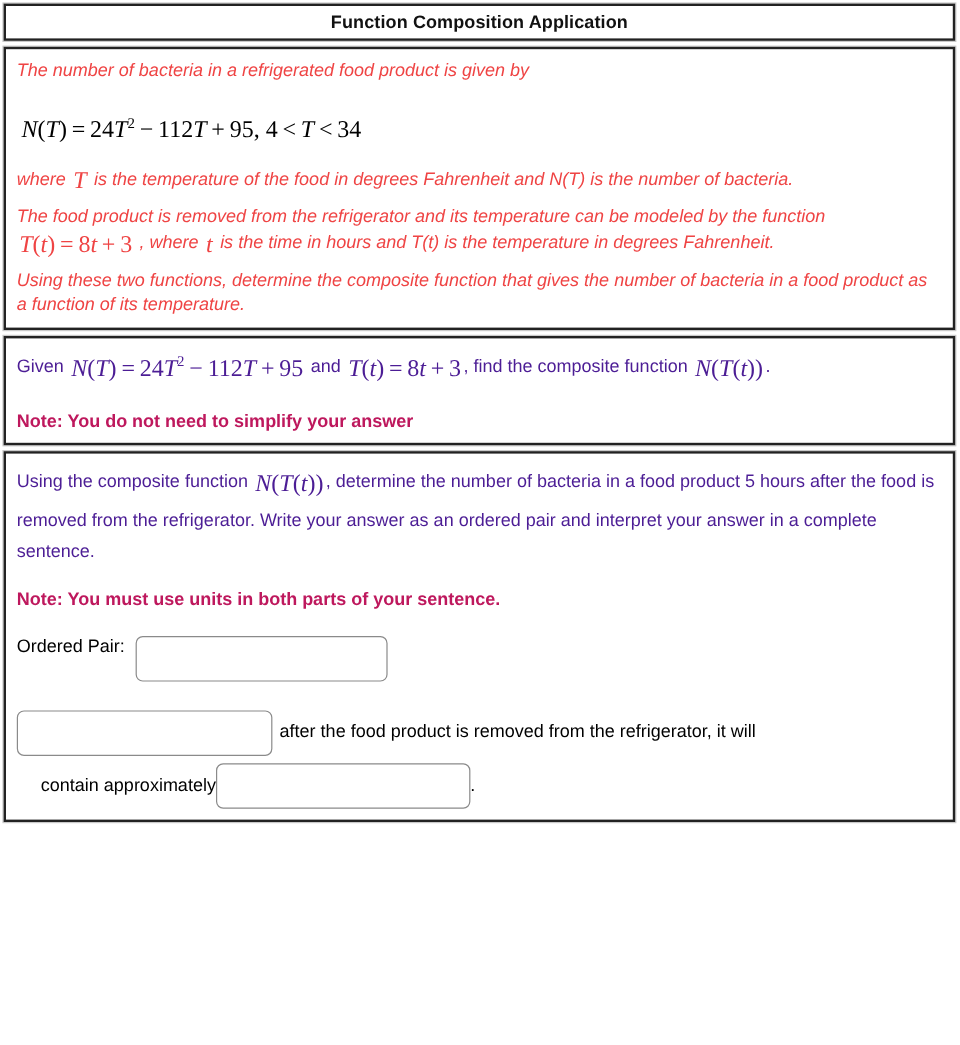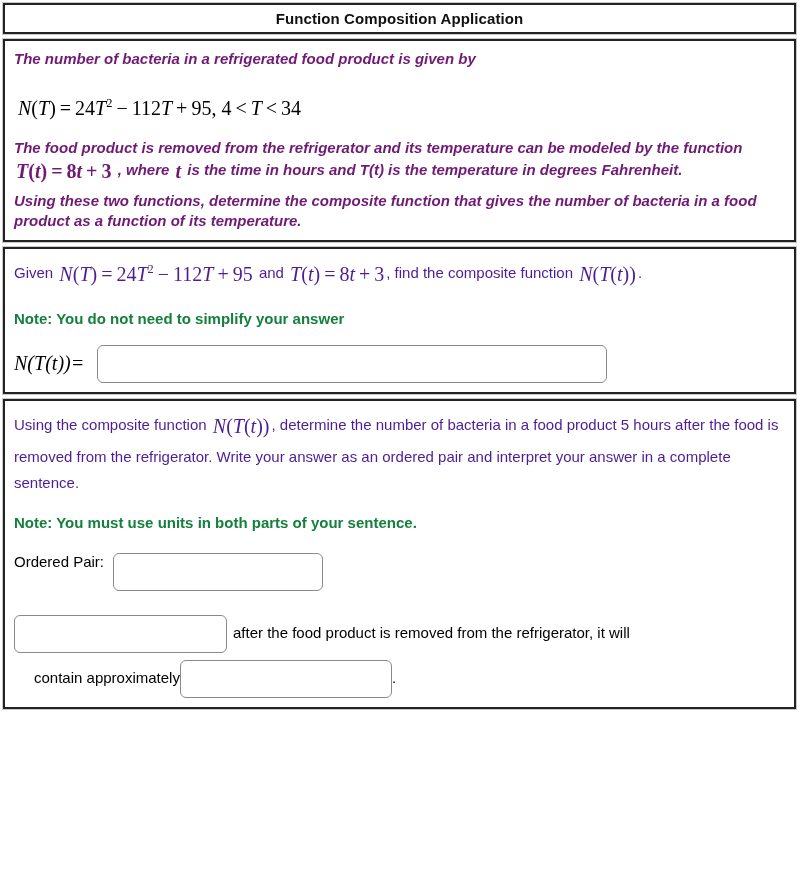--- a/index.html
+++ b/index.html
@@ -48,25 +48,25 @@
   }
 
   
   .body-panel {
     padding: 8px 9px 9px 9px;
   }
 
   
   .stmt {
     font-style: italic;
-    font-weight: bold;
+    font-weight: normal;
     font-size: 15px;
     line-height: 1.32;
     margin: 0 0 7px 0;
-    color: #701a75;
+    color: #ef4444;
   }
   .stmt.tight { margin-bottom: 0; }
 
   
   .math {
     font-family: "Liberation Serif", "DejaVu Serif", serif;
     font-style: italic;
     font-size: 20px;
     white-space: nowrap;
   }
@@ -99,21 +99,21 @@
     font-size: 15px;
     line-height: 1.5;
     margin: 0 0 4px 0;
     color: #4c1d95;
   }
   .ptext.loose { line-height: 1.75; }
   .note {
     font-size: 15px;
     font-weight: bold;
     margin: 18px 0 0 0;
-    color: #15803d;
+    color: #be185d;
   }
 
   
   .field {
     box-sizing: border-box;
     height: 38px;
     border: 1px solid #8a8a8a;
     border-radius: 6px;
     background: #ffffff;
     font-family: "Liberation Sans", sans-serif;
@@ -175,20 +175,25 @@
   <div class="panel title-panel">
     <div class="title-text">Function Composition Application</div>
   </div>
 
   <div class="panel body-panel">
 
     <p class="stmt">The number of bacteria in a refrigerated food product is given by</p>
 
     <span class="math math-display"><span class="var">N</span><span class="paren">(</span><span class="var">T</span><span class="paren">)</span><span class="op">=</span><span class="num">24</span><span class="var">T</span><sup class="num">2</sup><span class="op">−</span><span class="num">112</span><span class="var">T</span><span class="op">+</span><span class="num">95</span><span class="num">,</span>&nbsp;<span class="num">4</span><span class="op">&lt;</span><span class="var">T</span><span class="op">&lt;</span><span class="num">34</span></span>
 
+    <p class="stmt">
+      <span>where</span>
+      <span class="math math-inline">T</span>
+      <span>is the temperature of the food in degrees Fahrenheit and N(T) is the number of bacteria.</span>
+    </p>
 
     <p class="stmt">
       <span>The food product is removed from the refrigerator and its temperature can be modeled by the function</span>
       <span class="math math-inline"><span class="var">T</span><span class="paren">(</span><span class="var">t</span><span class="paren">)</span><span class="op">=</span><span class="num">8</span><span class="var">t</span><span class="op">+</span><span class="num">3</span></span>
       <span>, where</span>
       <span class="math math-inline">t</span>
       <span>is the time in hours and T(t) is the temperature in degrees Fahrenheit.</span>
     </p>
 
     <p class="stmt tight">Using these two functions, determine the composite function that gives the number of bacteria in a food product as a function of its temperature.</p>
@@ -199,24 +204,20 @@
     <p class="ptext loose">
       <span>Given</span>
       <span class="math math-inline"><span class="var">N</span><span class="paren">(</span><span class="var">T</span><span class="paren">)</span><span class="op">=</span><span class="num">24</span><span class="var">T</span><sup class="num">2</sup><span class="op">−</span><span class="num">112</span><span class="var">T</span><span class="op">+</span><span class="num">95</span></span>
       <span>and</span>
       <span class="math math-inline"><span class="var">T</span><span class="paren">(</span><span class="var">t</span><span class="paren">)</span><span class="op">=</span><span class="num">8</span><span class="var">t</span><span class="op">+</span><span class="num">3</span></span><span>, find the composite function</span>
       <span class="math math-inline"><span class="var">N</span><span class="paren">(</span><span class="var">T</span><span class="paren">(</span><span class="var">t</span><span class="paren">))</span></span><span>.</span>
     </p>
 
     <p class="note">Note: You do not need to simplify your answer</p>
 
-    <div class="answer-row">
-      <span class="lbl-math"><span class="var">N</span><span class="paren">(</span><span class="var">T</span><span class="paren">(</span><span class="var">t</span><span class="paren">))</span><span class="op">=</span></span>
-      <input class="field field-composite" type="text" value="" style="">
-    </div>
   </div>
 
   <div class="panel body-panel">
 
     <p class="ptext loose">
       <span>Using the composite function</span>
       <span class="math math-inline"><span class="var">N</span><span class="paren">(</span><span class="var">T</span><span class="paren">(</span><span class="var">t</span><span class="paren">))</span></span><span>, determine the number of bacteria in a food product 5 hours after the food is removed from the refrigerator. Write your answer as an ordered pair and interpret your answer in a complete sentence.</span>
     </p>
 
     <p class="note">Note: You must use units in both parts of your sentence.</p>

